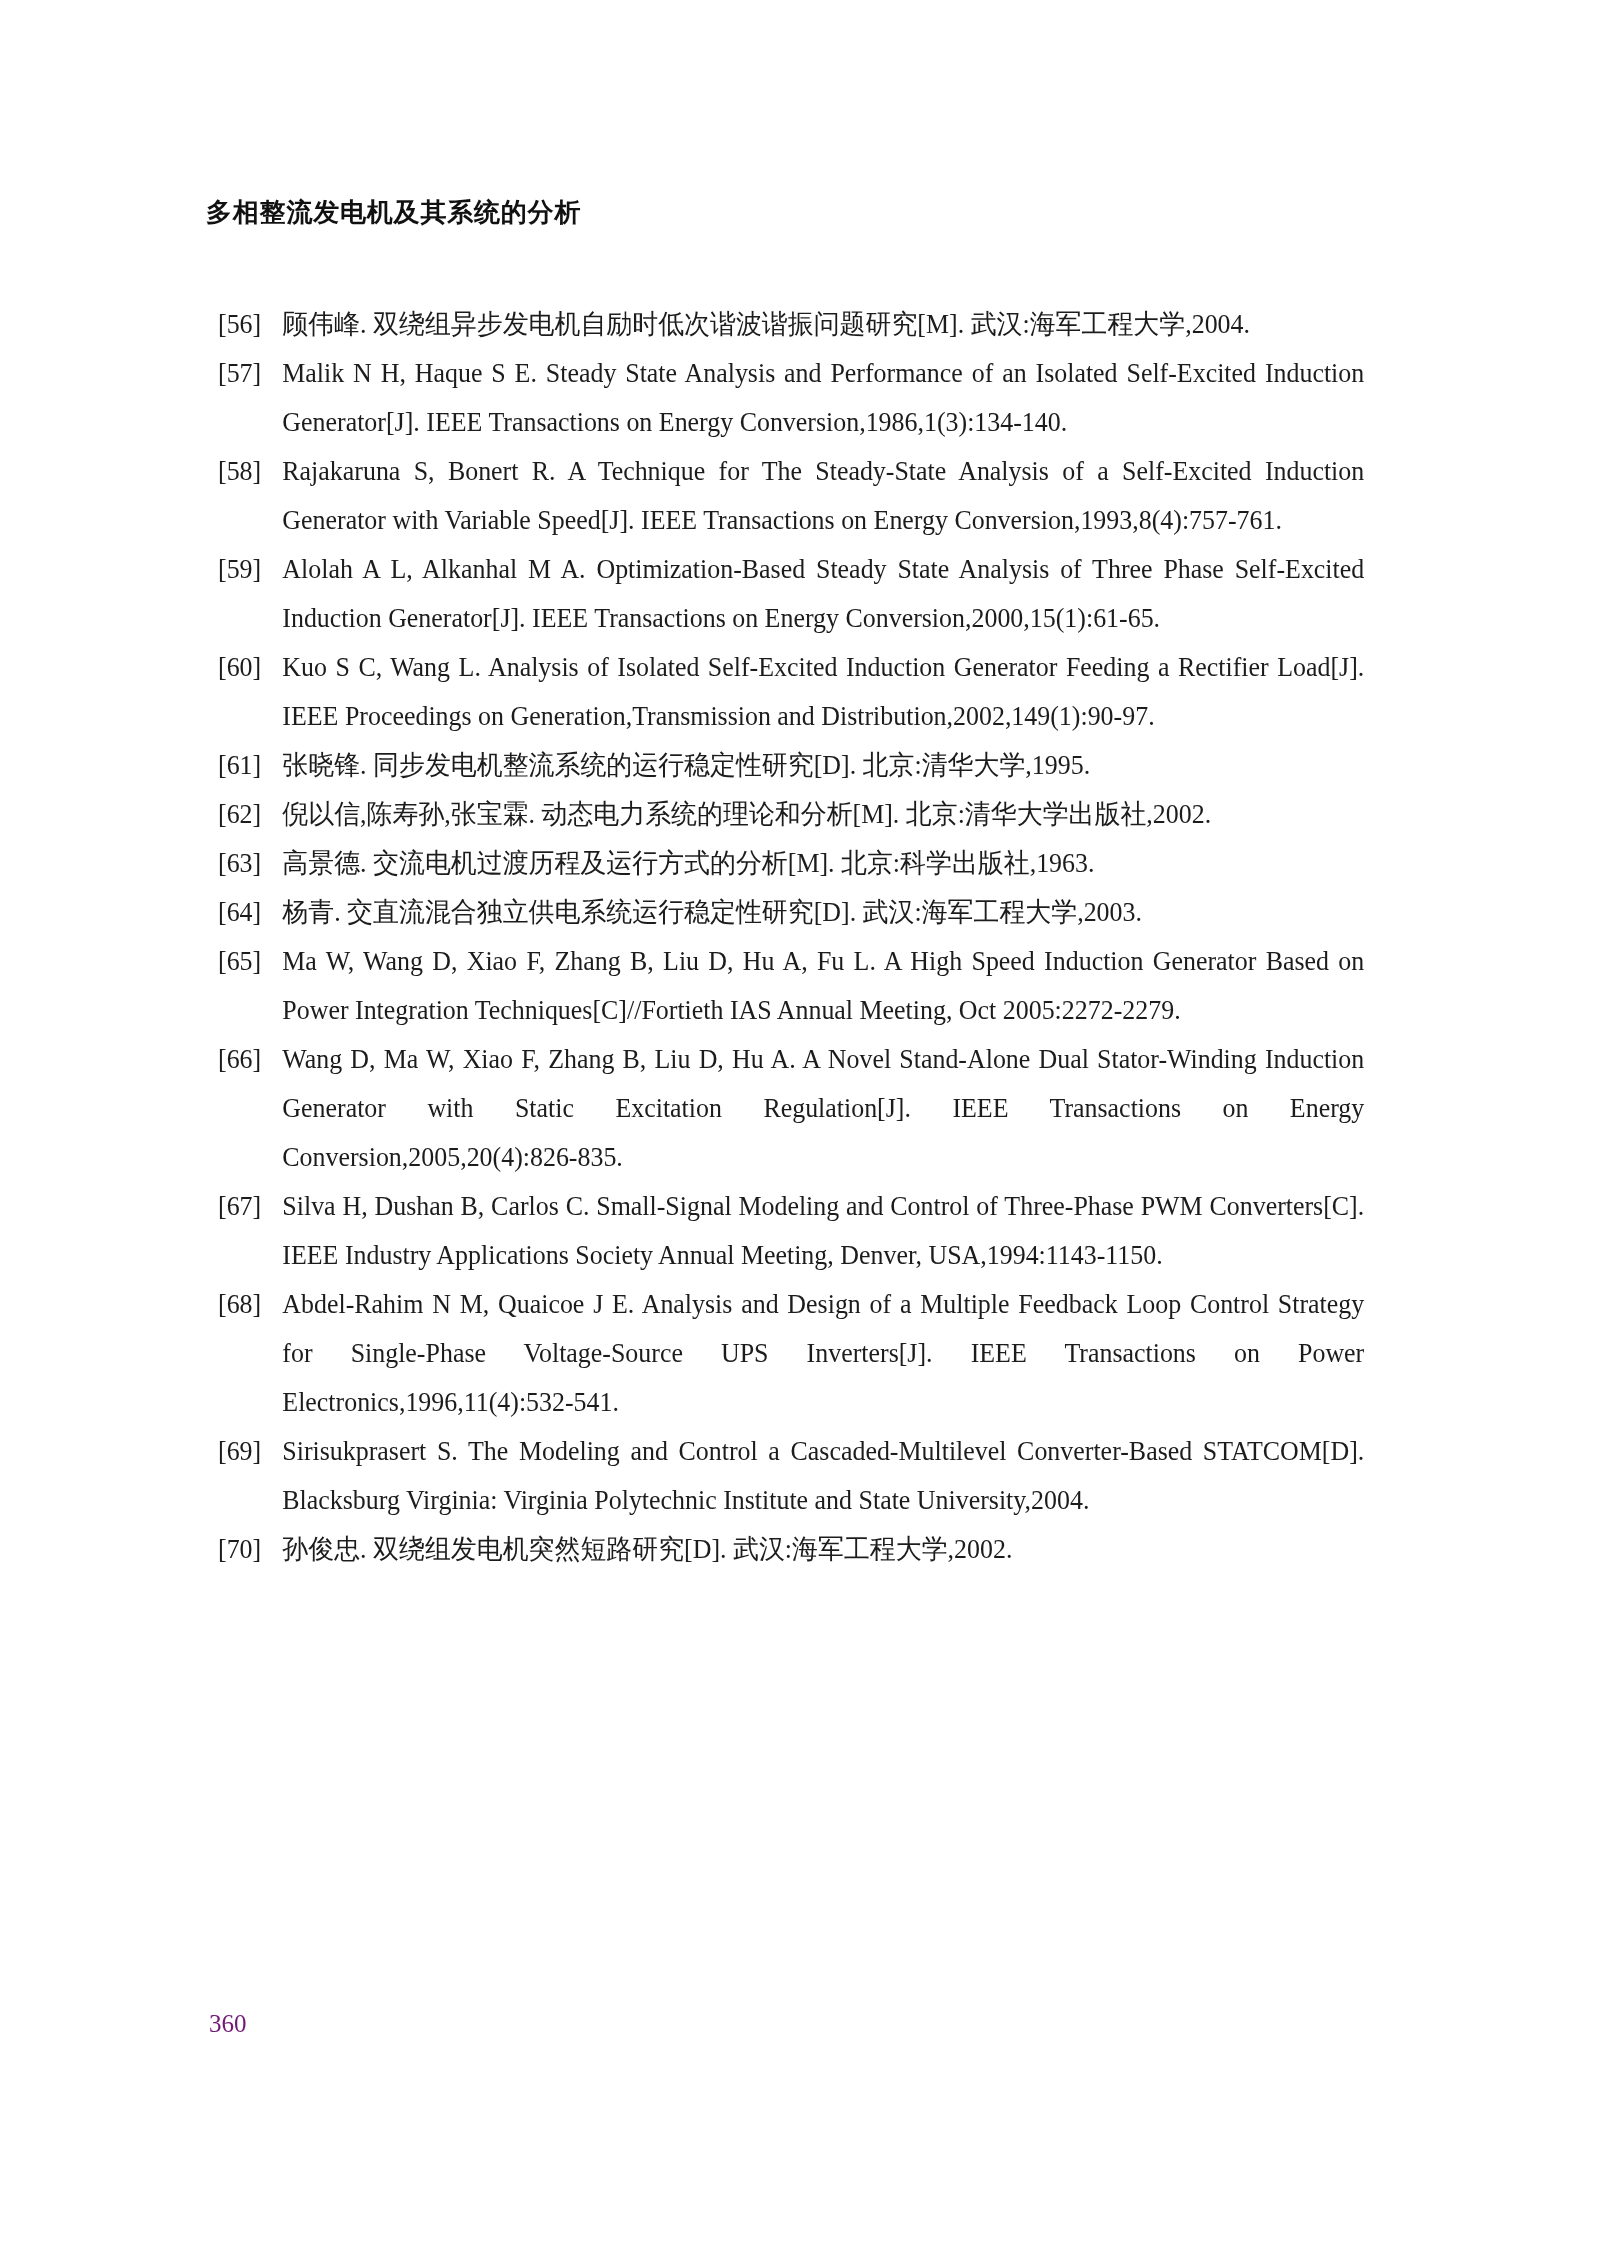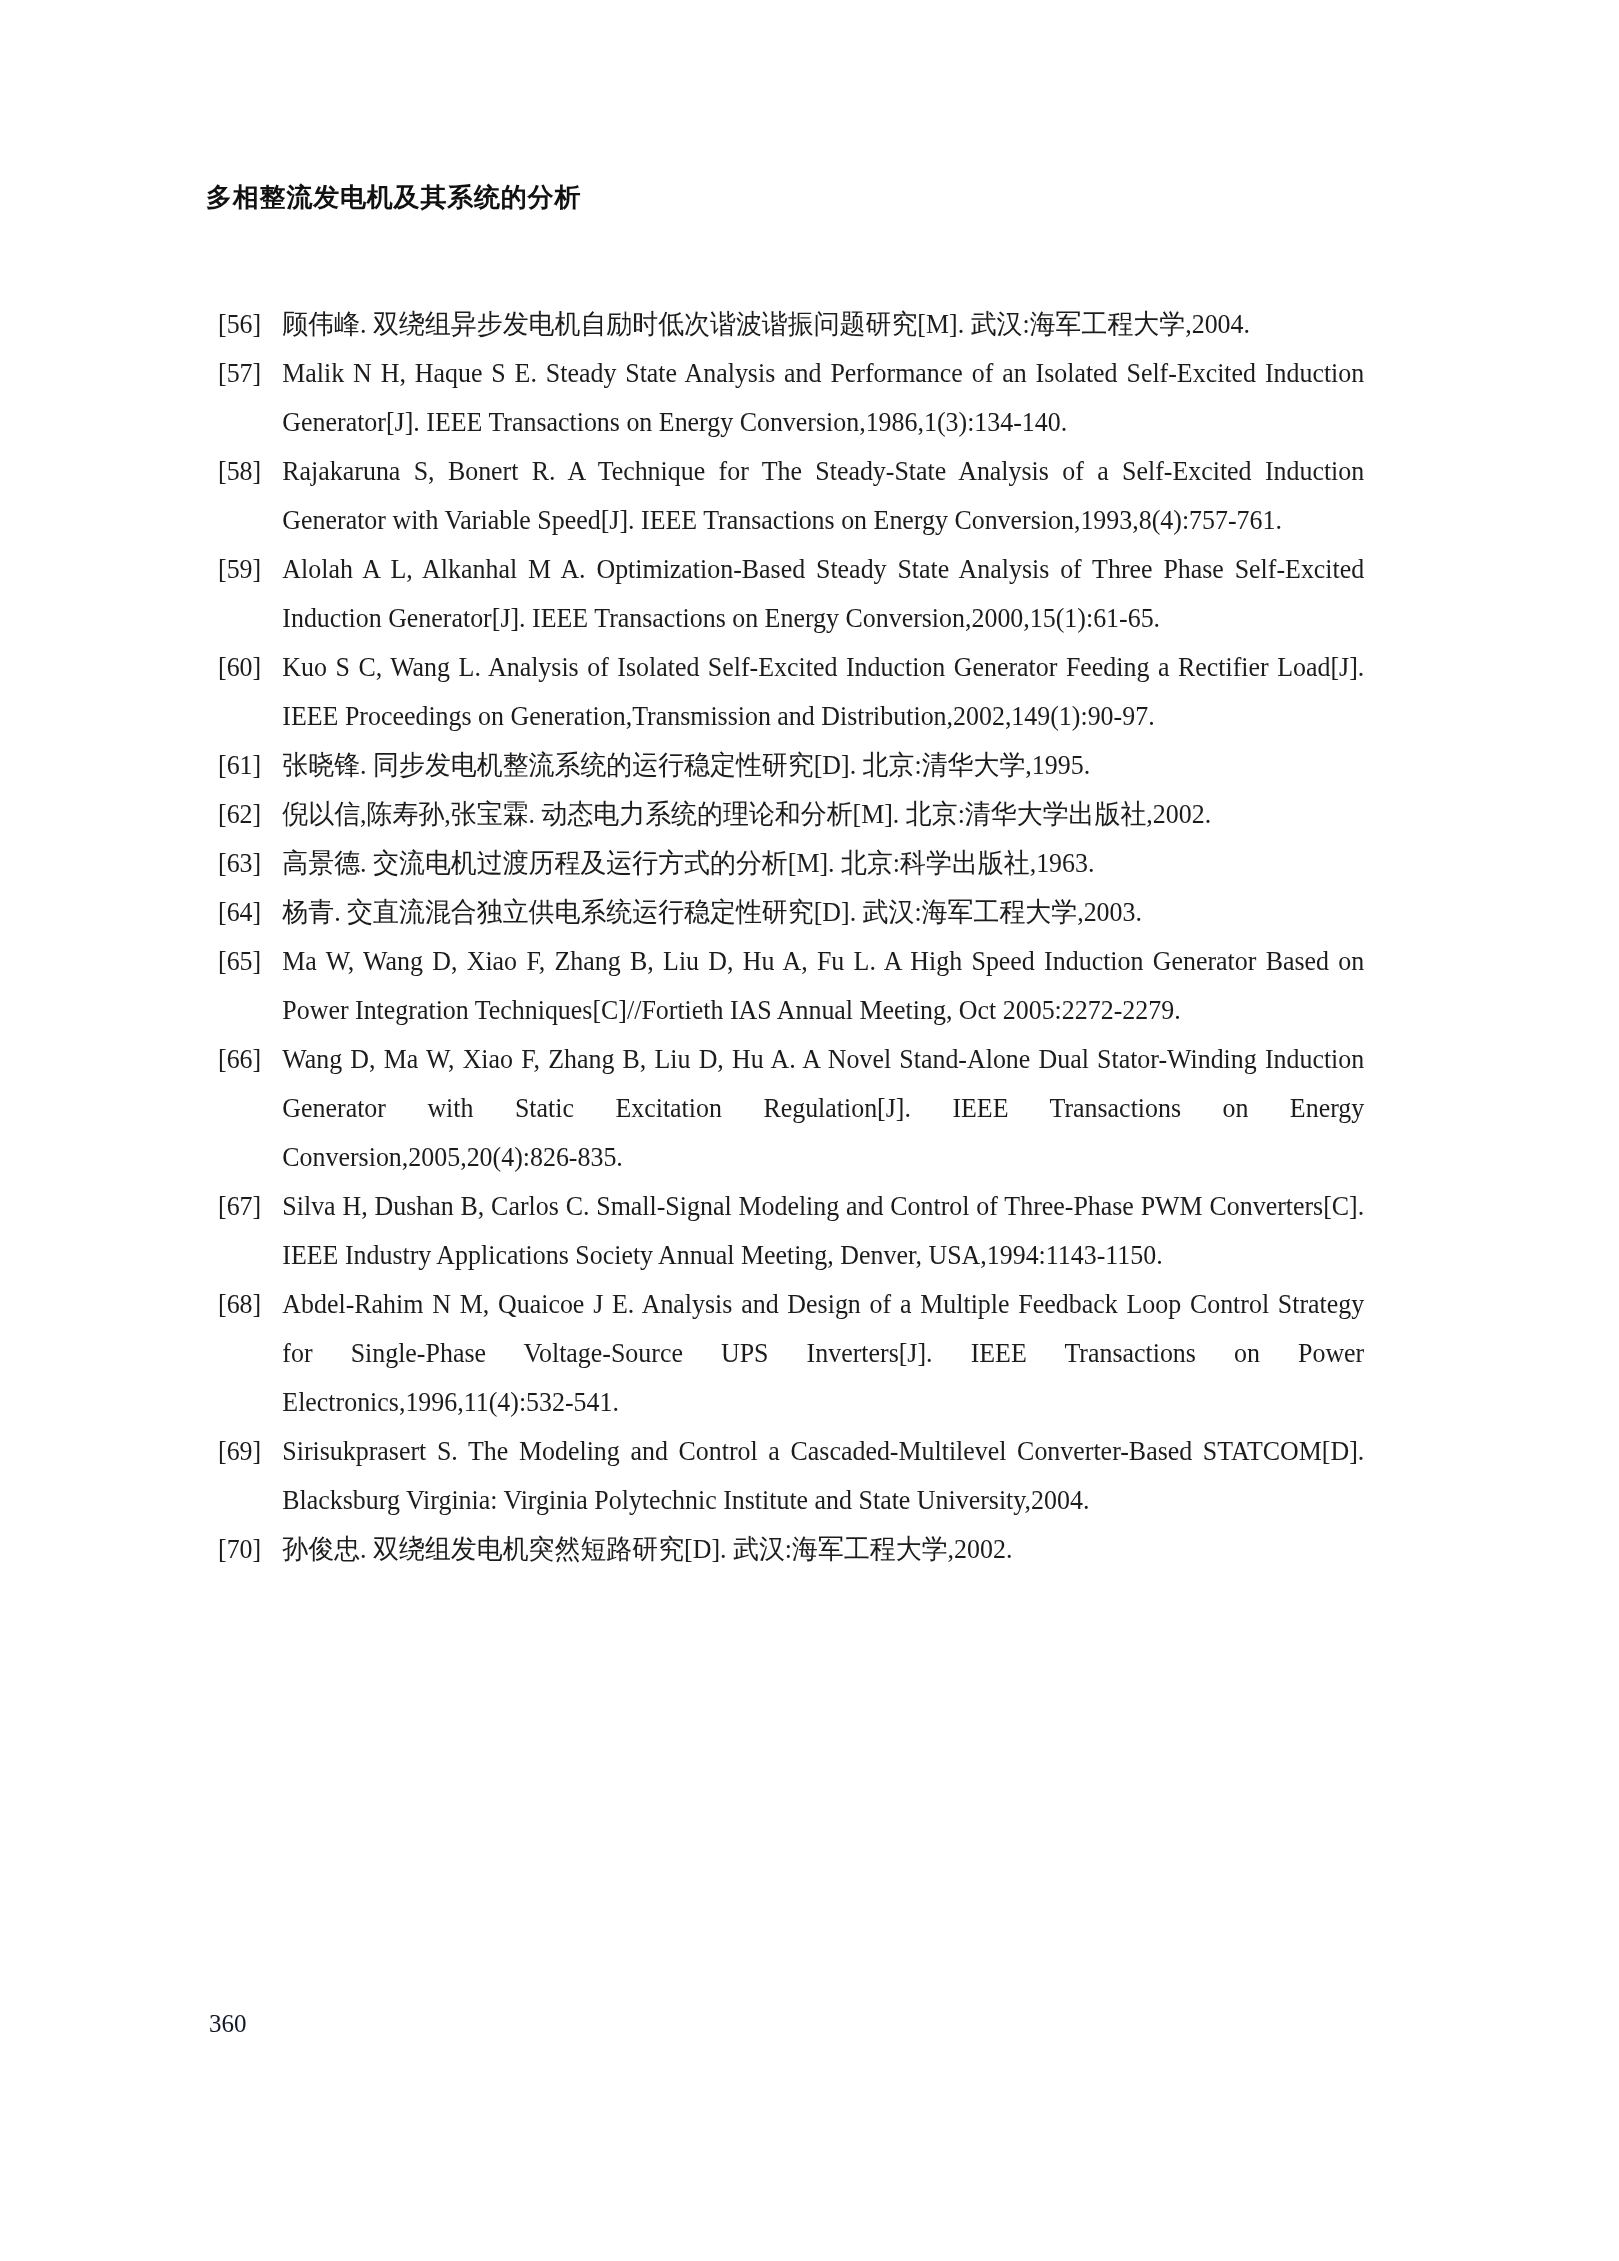--- a/index.html
+++ b/index.html
@@ -19,21 +19,21 @@
       position: absolute;
       left: 0;
       top: 0;
       width: 1620px;
       height: 2261px;
       background: #ffffff;
     }
     .running-header {
       position: absolute;
       left: 206px;
-      top: 180px;
+      top: 195px;
       font-size: 26px;
       font-weight: bold;
       letter-spacing: 0.8px;
       font-family: "DejaVu Serif", "Liberation Serif", serif;
       color: #111;
     }
     .refs {
       position: absolute;
       left: 206px;
       top: 288px;
@@ -62,21 +62,21 @@
       font-size: 27px;
     }
     .ref .txt {
       display: block;
     }
     .page-number {
       position: absolute;
       left: 209px;
       top: 2010px;
       font-size: 25px;
-      color: #0f172a;
+      color: #701a75;
     }
   </style>
 </head>
 <body>
 
 <div class="page">
   <div class="running-header">多相整流发电机及其系统的分析</div>
 
   <ol class="refs">
     <li class="ref">

